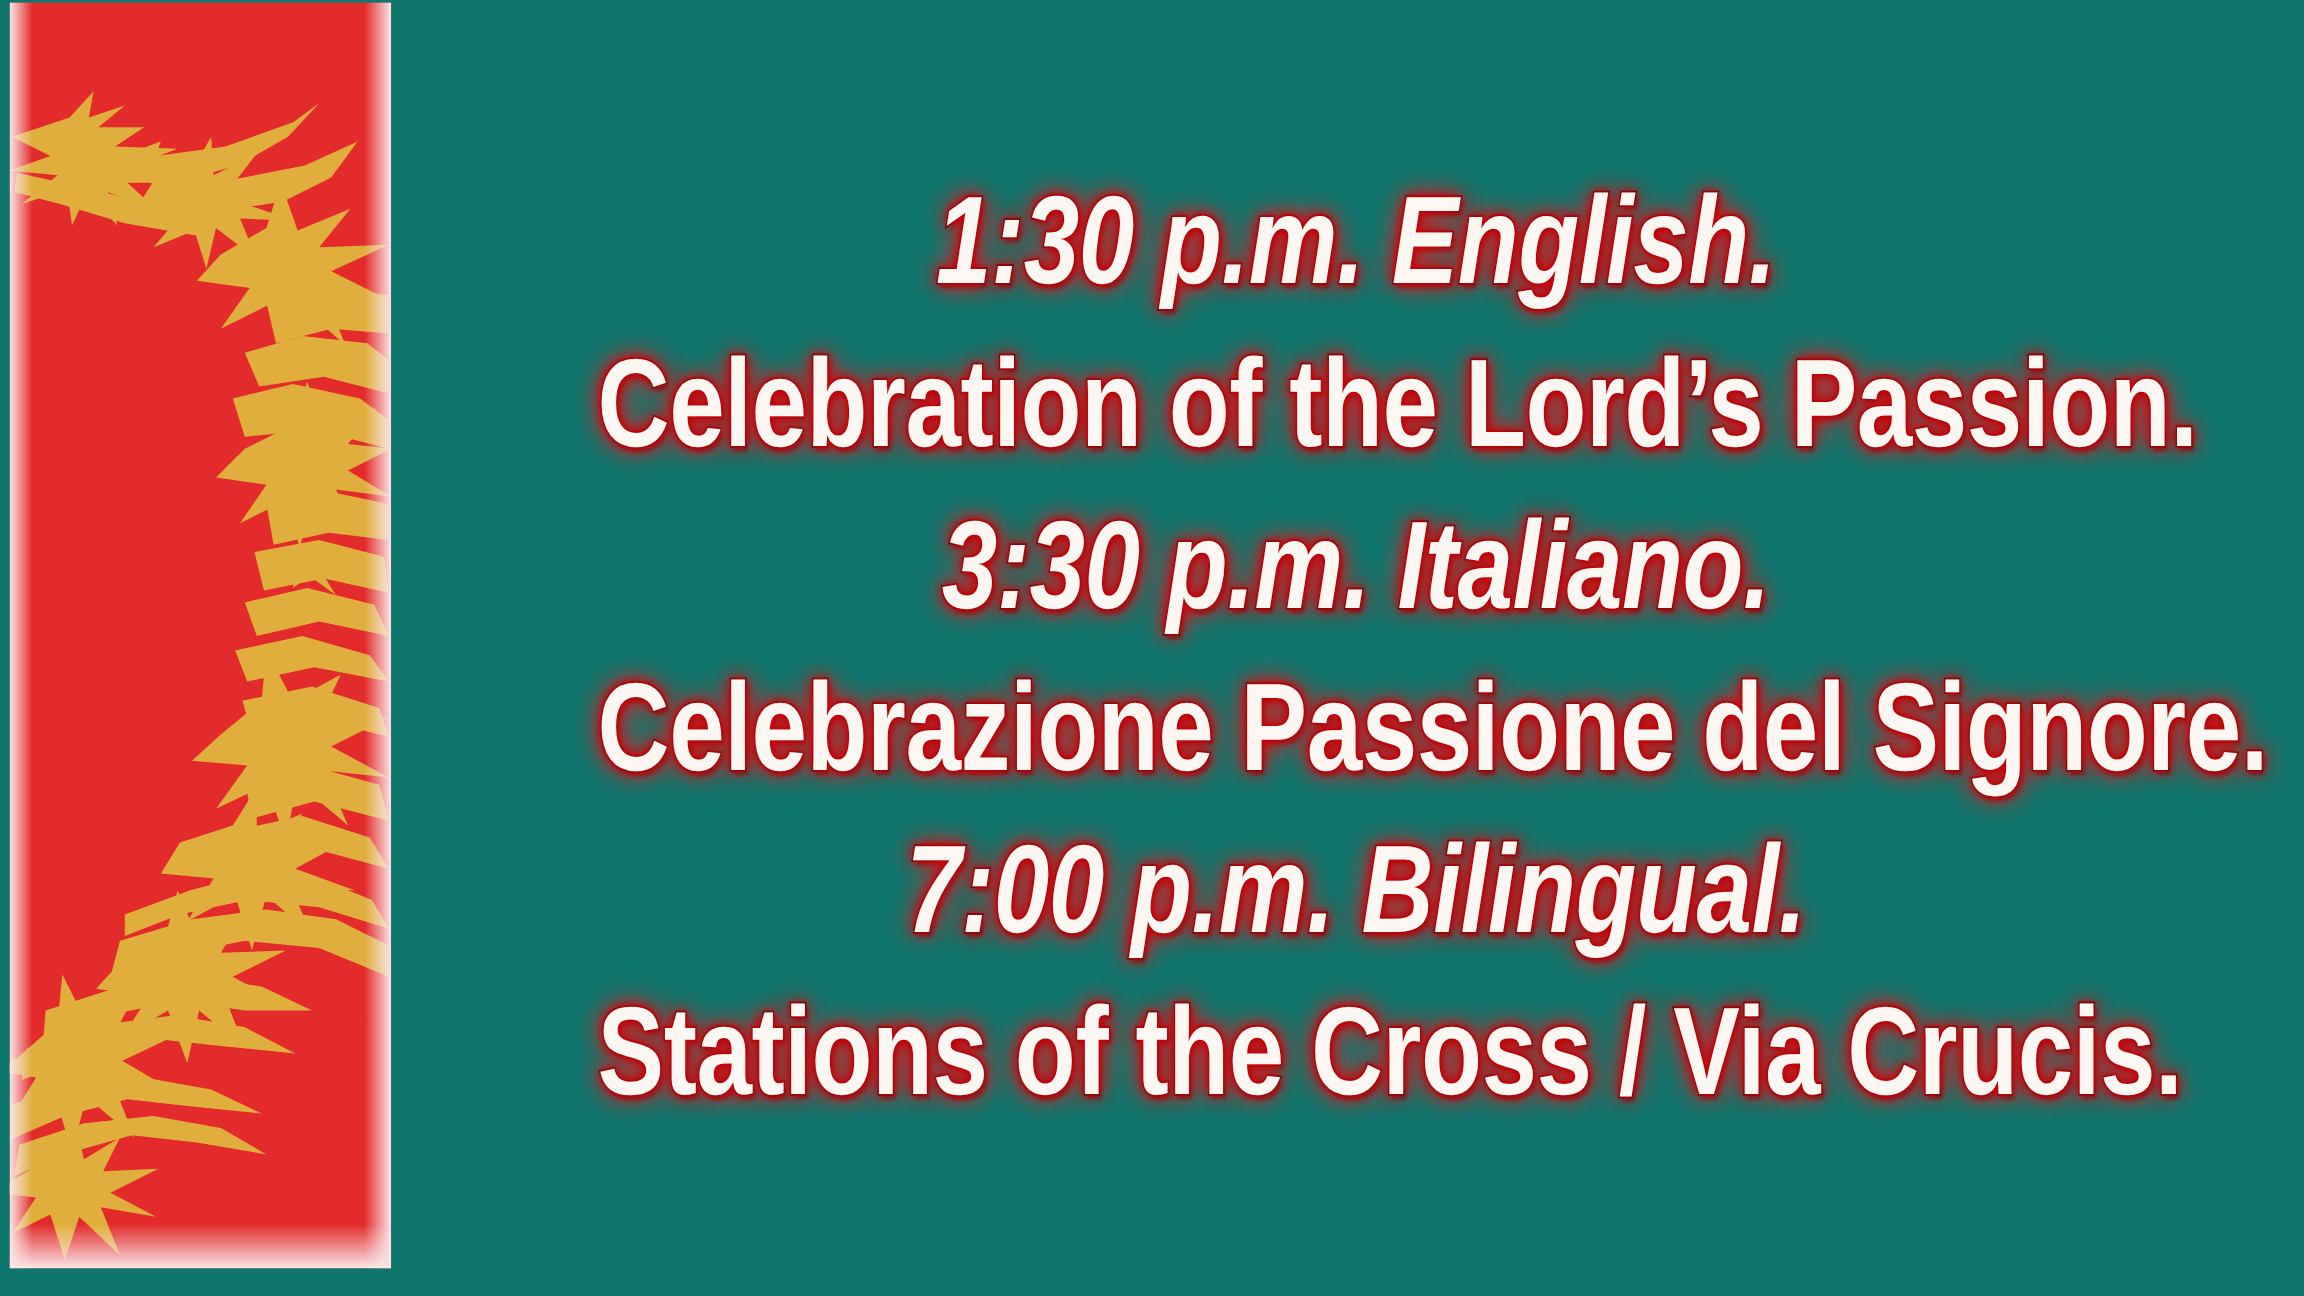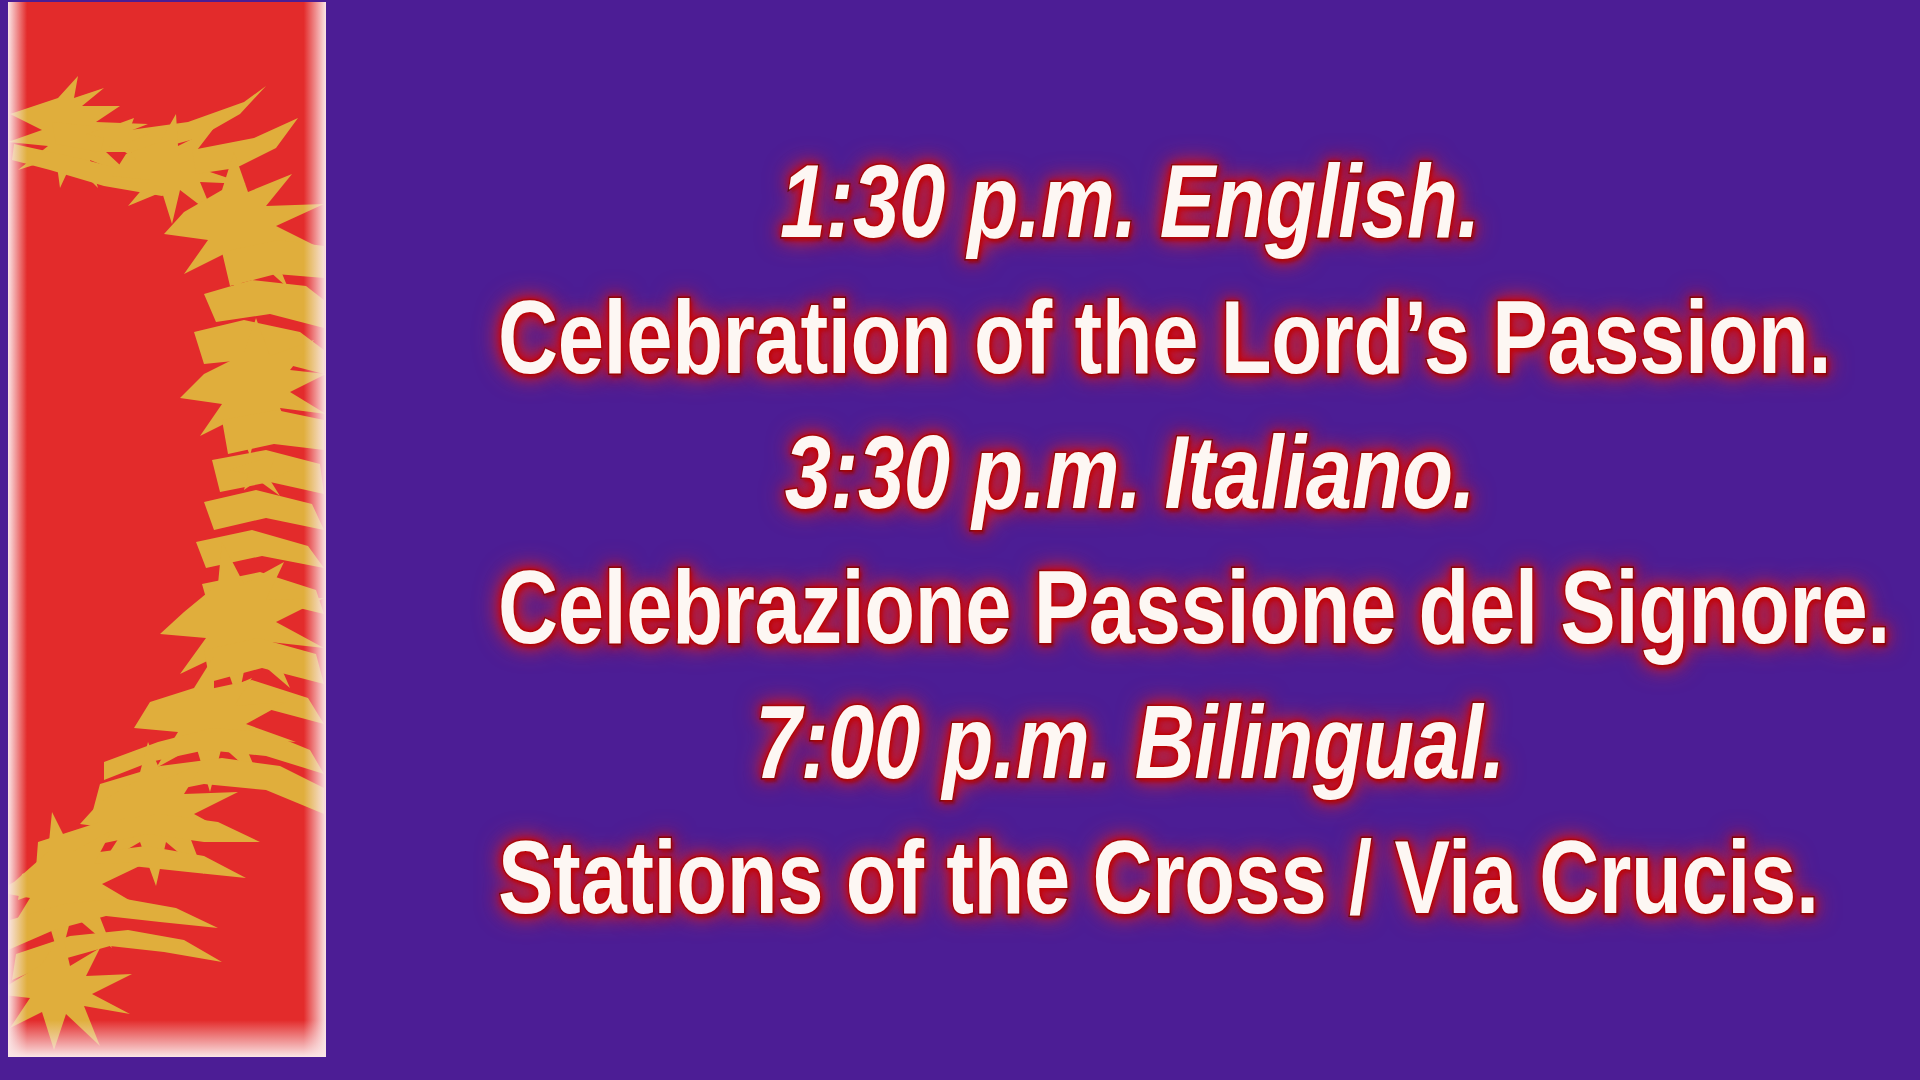--- a/index.html
+++ b/index.html
@@ -11,21 +11,21 @@
     width: 1920px;
     height: 1080px;
     overflow: hidden;
     font-family: "Liberation Sans", sans-serif;
   }
 
   #slide {
     position: relative;
     width: 1920px;
     height: 1080px;
-    background: #4c1d95;
+    background: #0f766e;
   }
 
   
   #art-panel {
     position: absolute;
     left: 8px;
     top: 2px;
     width: 318px;
     height: 1055px;
   }

